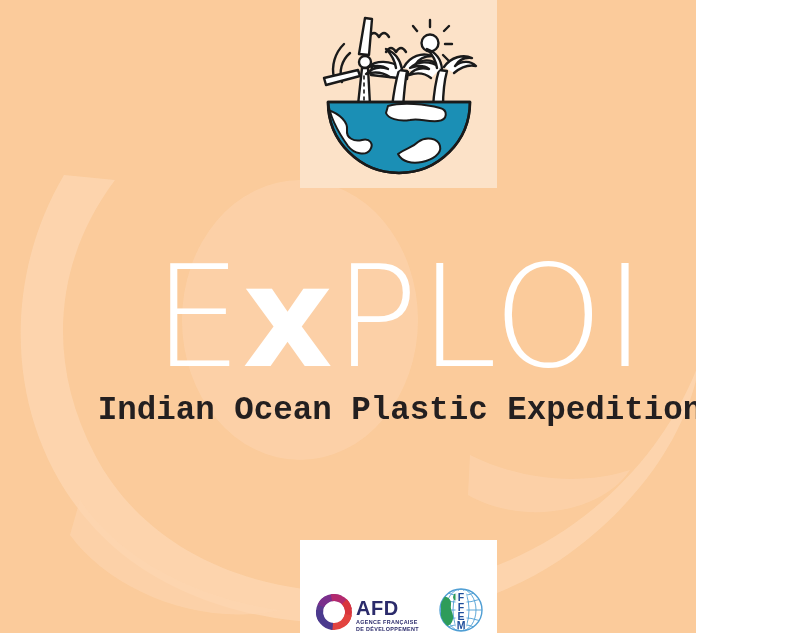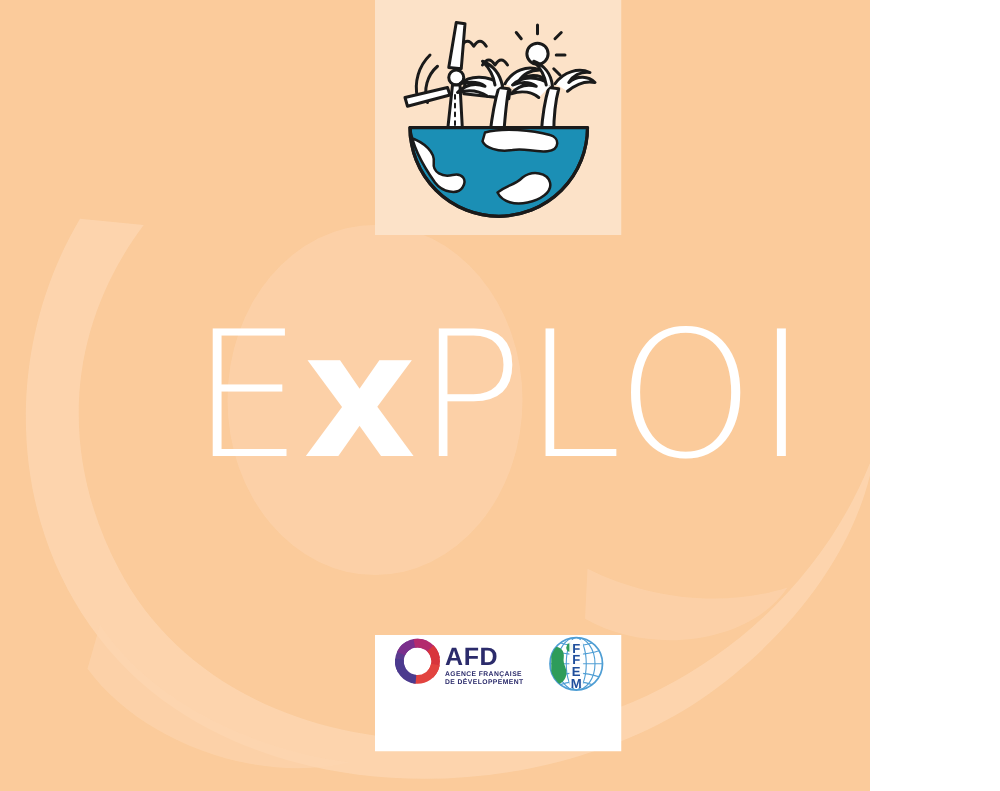--- a/index.html
+++ b/index.html
@@ -75,26 +75,26 @@
     font-size: 32.5px;
     letter-spacing: 0px;
     color: #231f20;
     white-space: nowrap;
   }
 
   
   #partner-box {
     position: absolute;
     left: 300px;
-    top: 508px;
+    top: 540px;
     width: 197px;
     height: 93px;
     background: #ffffff;
     display: flex;
-    align-items: flex-start;
+    align-items: flex-end;
     justify-content: center;
     gap: 8px;
   }
   #afd-logo  { width: 116px; height: 42px; display:block; }
   #ffem-logo { width: 46px;  height: 46px; display:block; }
 </style>
 </head>
 <body>
 
 <div id="poster">
@@ -170,20 +170,21 @@
           <path d="M 14 92 L 156 92 A 71 71 0 0 1 14 92 Z" fill="none" stroke-width="2.6"></path>
         </g>
       </g>
     </svg>
   </div>
 
   <div id="title-block">
     <div id="main-title">
       <span class="thin">E</span><span class="heavy">x</span><span class="thin">PLOI</span>
     </div>
+    <div id="subtitle">Indian Ocean Plastic Expedition</div>
   </div>
 
   <div id="partner-box">
 
     <svg id="afd-logo" viewBox="0 0 116 42" aria-hidden="true">
       <g>
         <circle cx="20" cy="21" r="14.5" fill="none" stroke="#5b3a8e" stroke-width="7" stroke-dasharray="23 68" transform="rotate(150 20 21)"></circle>
         <circle cx="20" cy="21" r="14.5" fill="none" stroke="#7b2f8c" stroke-width="7" stroke-dasharray="23 68" transform="rotate(205 20 21)"></circle>
         <circle cx="20" cy="21" r="14.5" fill="none" stroke="#b32a6e" stroke-width="7" stroke-dasharray="23 68" transform="rotate(260 20 21)"></circle>
         <circle cx="20" cy="21" r="14.5" fill="none" stroke="#d8353c" stroke-width="7" stroke-dasharray="23 68" transform="rotate(315 20 21)"></circle>

